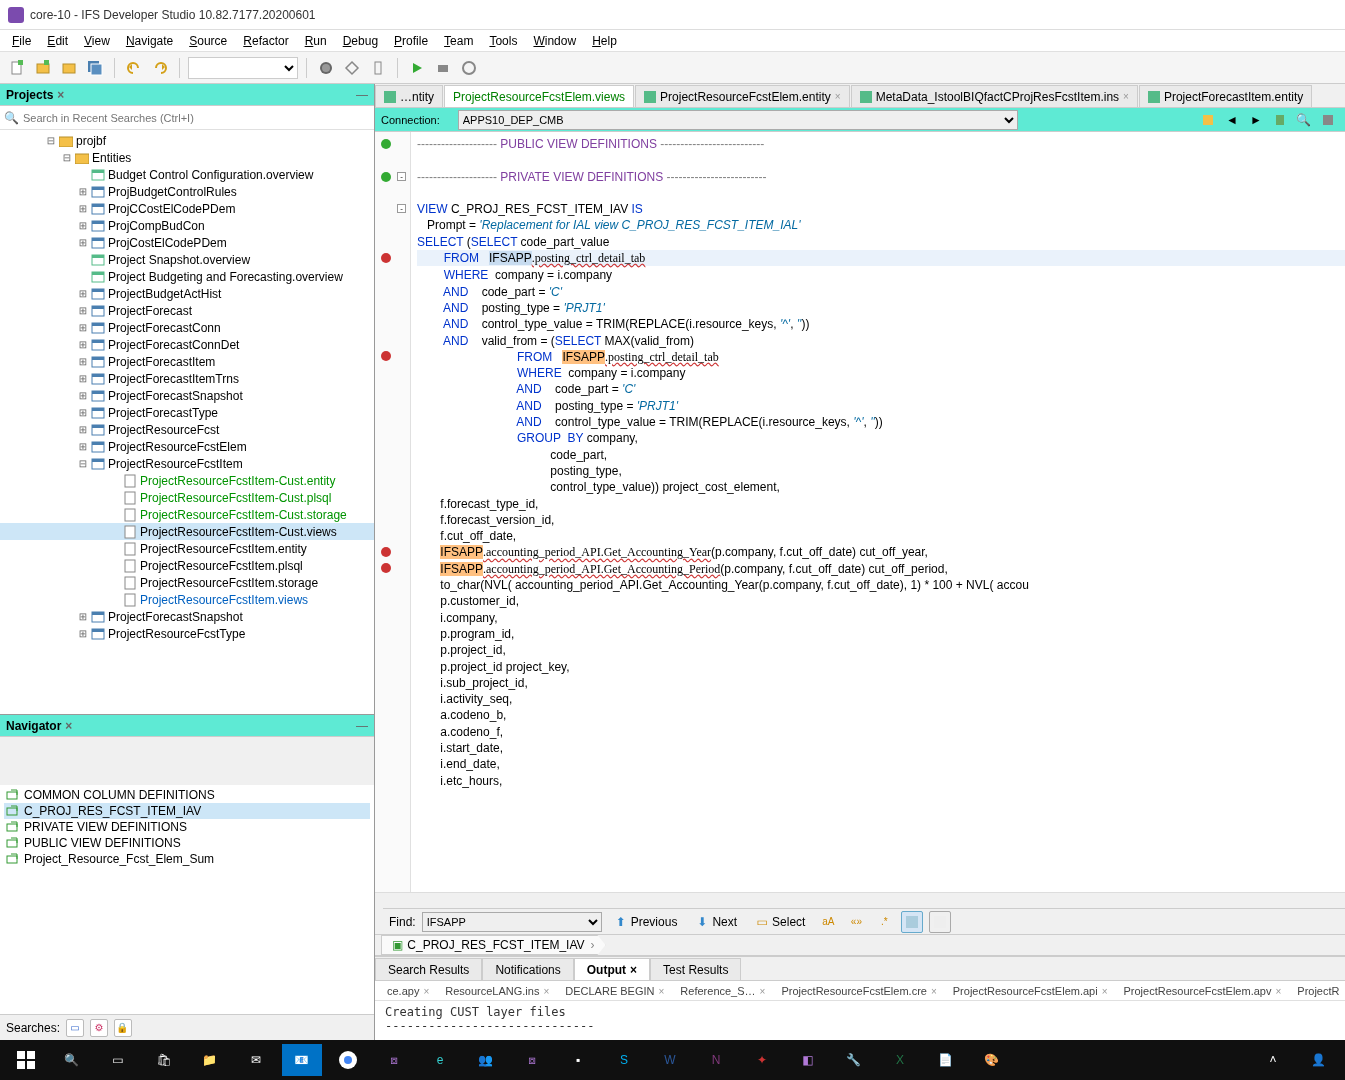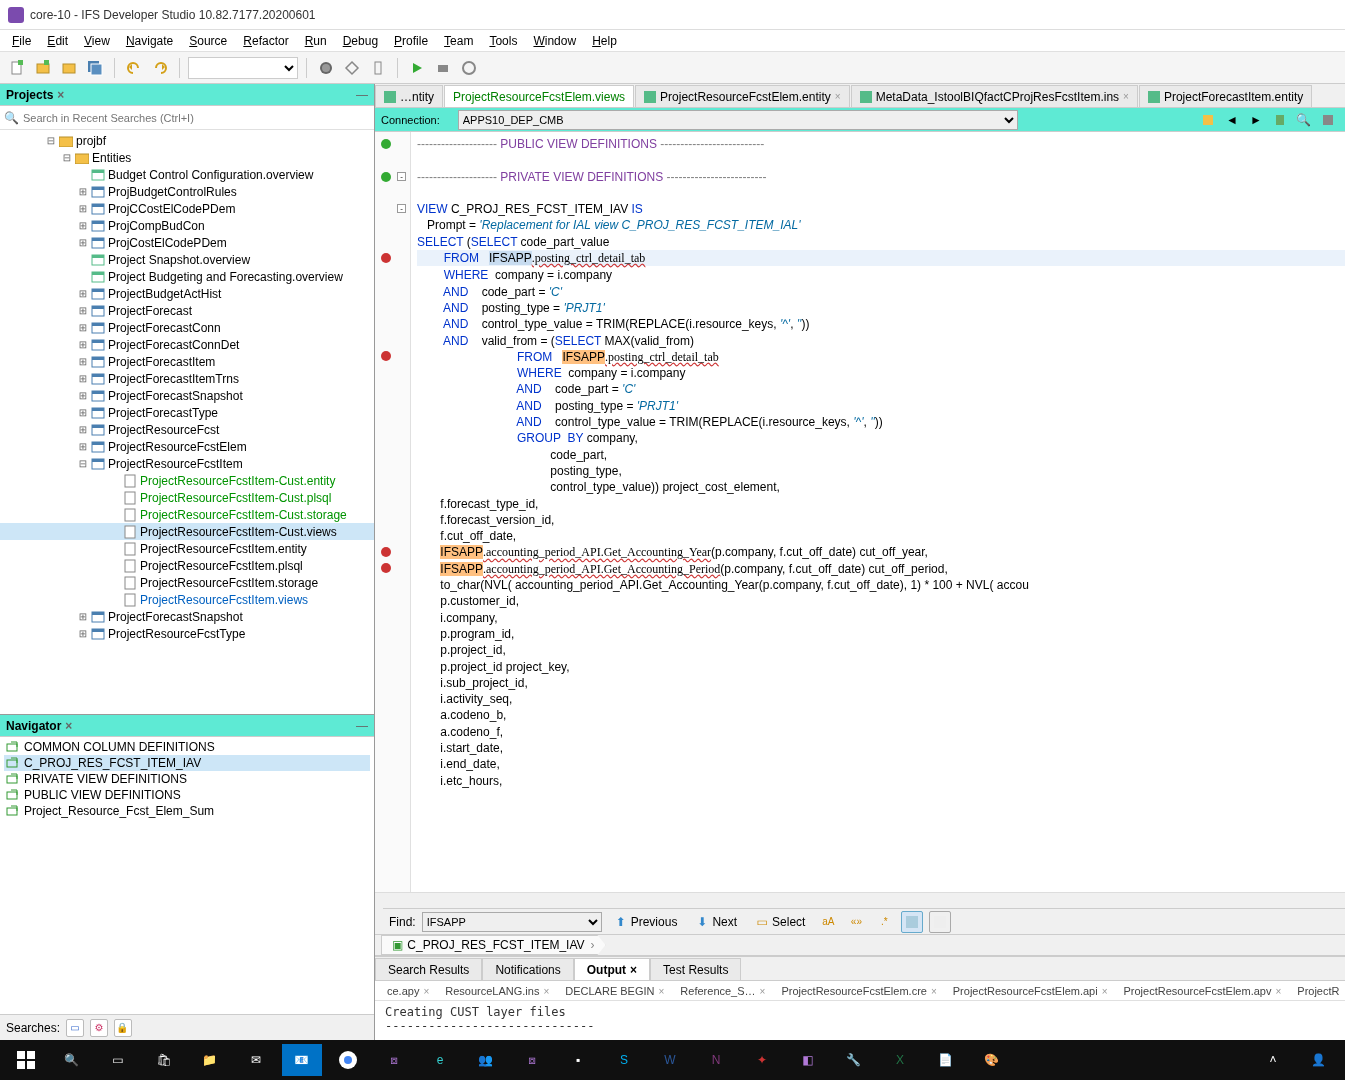--- a/index.html
+++ b/index.html
@@ -40,21 +40,21 @@
 .tree { flex: 1; overflow: auto; background: #fff; padding: 2px 0; font-size: 12px; }
 .tree-row { display: flex; align-items: center; height: 17px; white-space: nowrap; cursor: pointer; }
 .tree-row.selected { background: #cde6f7; }
 .tree-toggle { width: 14px; text-align: center; color: #666; font-size: 10px; }
 .tree-icon { width: 16px; height: 14px; margin-right: 2px; display: inline-flex; align-items: center; justify-content: center; }
 .green-text { color: #009300; }
 .blue-text { color: #0060c0; }
 .pad-1 { padding-left: 44px; } .pad-2 { padding-left: 60px; } .pad-3 { padding-left: 76px; } .pad-5 { padding-left: 108px; }
 
 
-.nav-panel { height: 300px; display: flex; flex-direction: column; border-top: 1px solid #999; }
+.nav-panel { height: 300px; display: flex; flex-direction: column; border-top: 1px solid #999; gap: 48px; }
 .nav-list { flex: 1; background: #fff; overflow: auto; padding: 2px 4px; }
 .nav-item { display: flex; align-items: center; height: 16px; cursor: pointer; }
 .nav-item .nav-icon { width: 16px; margin-right: 4px; display: inline-flex; align-items: center; justify-content: center; }
 .nav-item.selected { background: #cde6f7; }
 
 
 .filters-bar { height: 26px; border-top: 1px solid #ccc; display: flex; align-items: center; padding: 0 6px; background: #f0f0f0; gap: 6px; }
 .filter-btn { width: 18px; height: 18px; border: 1px solid #bbb; display: inline-flex; align-items: center; justify-content: center; font-size: 10px; background: #fff; cursor:pointer; border-radius:2px;}
 
 

